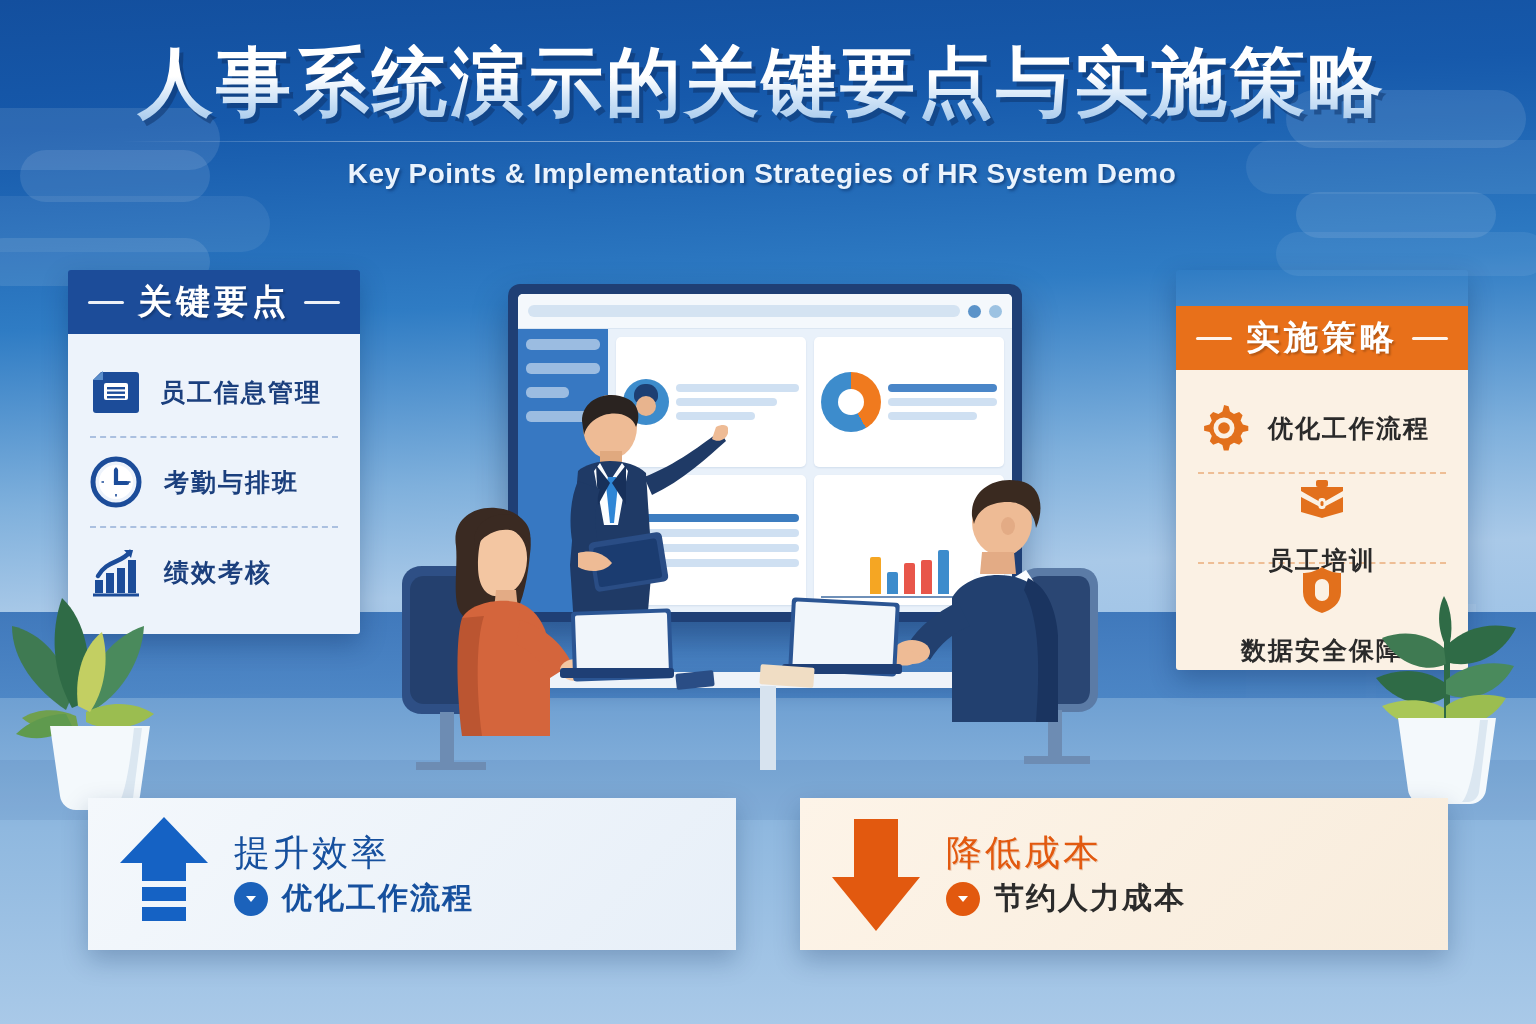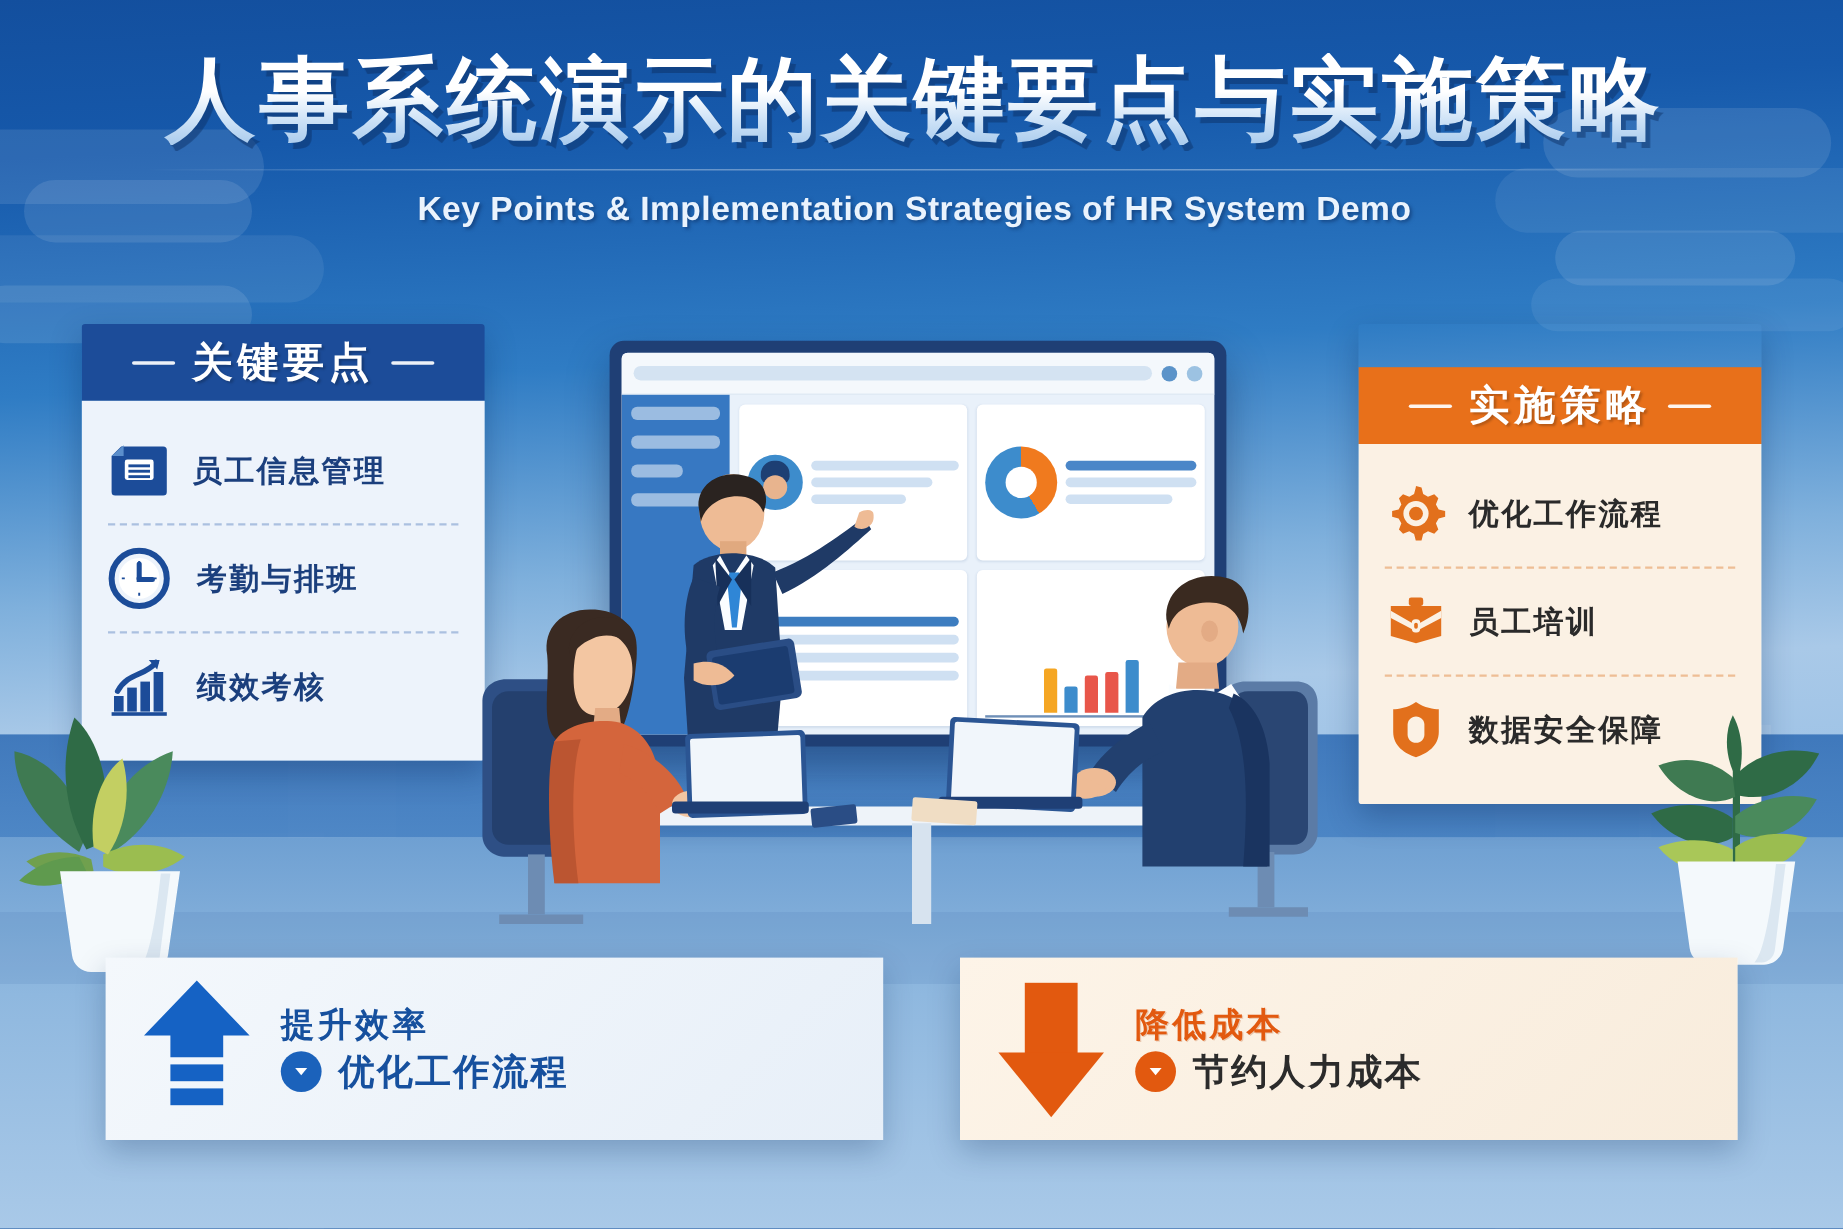--- a/index.html
+++ b/index.html
@@ -69,21 +69,21 @@
     font-weight: bold;
     letter-spacing: 0.4px;
     color: #eaf3fd;
     text-shadow: 2px 2px 3px rgba(9,40,90,0.5);
     white-space: nowrap;
   }
 
   
   .panel {
     position: absolute;
-    width: 336px;
+    width: 292px;
     border-radius: 3px;
     box-shadow: 0 10px 26px rgba(8,38,85,0.30);
     overflow: hidden;
     text-align: right;
   }
   .panel-head {
     height: 64px;
     display: flex; align-items: center; justify-content: center;
     gap: 14px;
   }
@@ -113,21 +113,21 @@
   #panel-key .panel-head { background: #1c4c99; }
   #panel-key .panel-body { background: #edf3fb; }
   #panel-key .p-item .txt { color: #1b3f7d; }
   #panel-key .p-item + .p-item { border-top-color: rgba(90,130,190,0.45); gap: 22px; }
 
   
   #panel-strategy { right: 68px; top: 270px; }
   #panel-strategy .panel-head { background: #e8701a; margin-top: 36px; }
   #panel-strategy .panel-body { background: #fbf1e4; }
   #panel-strategy .p-item .txt { color: #2a2a2a; }
-  #panel-strategy .p-item + .p-item { border-top-color: rgba(226,140,70,0.50); }
+  #panel-strategy .p-item + .p-item { border-top-color: rgba(226,140,70,0.50); flex-direction: column; }
 
   
   #monitor {
     position: absolute;
     left: 508px; top: 284px;
     width: 494px; height: 318px;
     background: #1f3f75;
     border-radius: 12px;
     padding: 10px;
     box-shadow: 0 16px 34px rgba(8,32,74,0.38);
@@ -196,21 +196,21 @@
     width: 600px; height: 152px;
     box-shadow: 0 10px 24px rgba(8,38,85,0.26);
     display: flex; align-items: center;
     padding: 0 18px 0 30px;
     gap: 24px;
   }
   #card-efficiency { left: 88px; background: linear-gradient(135deg,#f4f8fc 0%, #e7eff8 100%); }
   #card-cost { right: 88px; background: linear-gradient(135deg,#fdf4e8 0%, #f8ecdc 100%); }
   .bcard .arrow-ico { width: 92px; height: 118px; flex: none; position: relative; }
   .bcard .btext { flex: 1; }
-  .bcard .bhead { font-size: 28px; font-weight: bold; letter-spacing: 3px; margin-bottom: 6px; text-align: center; }
+  .bcard .bhead { font-size: 36px; font-weight: normal; letter-spacing: 3px; margin-bottom: 6px; text-align: center; }
   .bcard .brule { height: 0; border-top: 2px dashed rgba(120,150,190,0.5); margin: 6px 0 10px; }
   .bcard .bsub { display: flex; align-items: center; gap: 14px; font-size: 30px; font-weight: bold; letter-spacing: 2px; }
   .chev { width: 34px; height: 34px; border-radius: 50%; flex: none; display: flex; align-items: center; justify-content: center; }
   .chev svg { width: 16px; height: 16px; }
   #card-efficiency .bhead { color: #16509e; }
   #card-efficiency .bsub { color: #16509e; text-align: center; }
   #card-efficiency .chev { background: #1b62bb; }
   #card-cost .bhead { color: #e2590f; text-shadow: 1px 1px 0 rgba(180,70,10,0.25); }
   #card-cost .bsub { color: #2b2b2b; }
   #card-cost .chev { background: #e2590f; }

